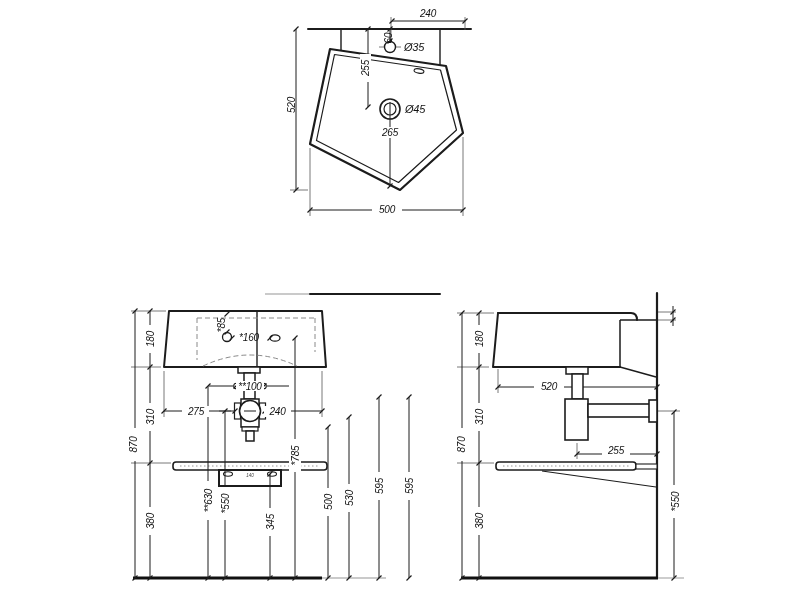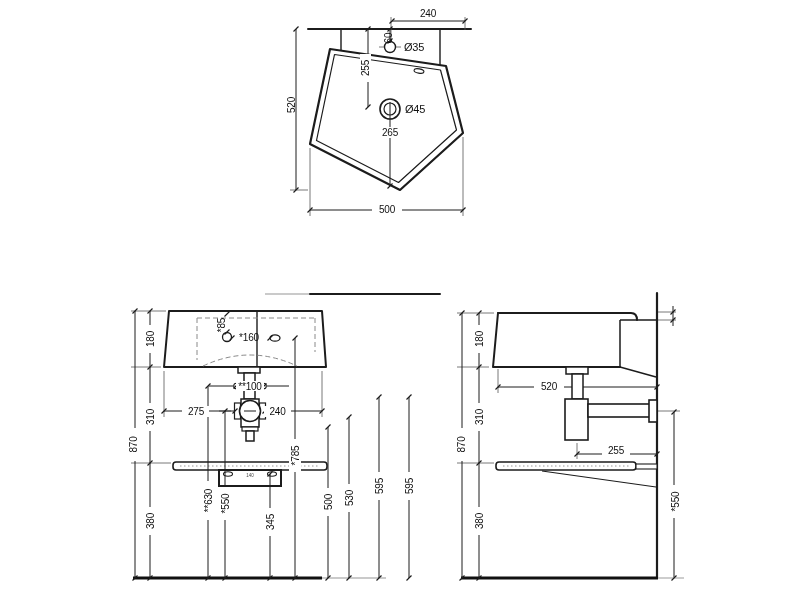--- a/index.html
+++ b/index.html
@@ -1,16 +1,16 @@
 <!DOCTYPE html>
 <html><head>
 <meta charset="utf-8">
 <style>
   html,body{margin:0;padding:0;background:#fff;}
-  #canvas{width:693px;height:600px;position:relative;background:#fff;}
+  #canvas{width:693px;height:600px;position:relative;background:#fff;font-style:italic;}
   svg text{font-family:"Liberation Sans",sans-serif;font-size:10px;fill:#111;letter-spacing:-0.2px;}
   svg text.big{font-size:11px;}
   svg text.tiny{font-size:4.5px;fill:#444;letter-spacing:0;}
   .ln2{stroke:#1c1c1c;stroke-width:2;fill:none;stroke-linecap:round;}
   .ln{stroke:#1c1c1c;stroke-width:1.4;fill:none;}
   .thin{stroke:#1c1c1c;stroke-width:1;fill:none;}
   .tick{stroke:#1c1c1c;stroke-width:1.2;fill:none;}
   .ext{stroke:#555;stroke-width:0.8;fill:none;}
   .wht{fill:#ffffff;}
   .dash{stroke:#8a8a8a;stroke-width:1;fill:none;stroke-dasharray:5 3;}

